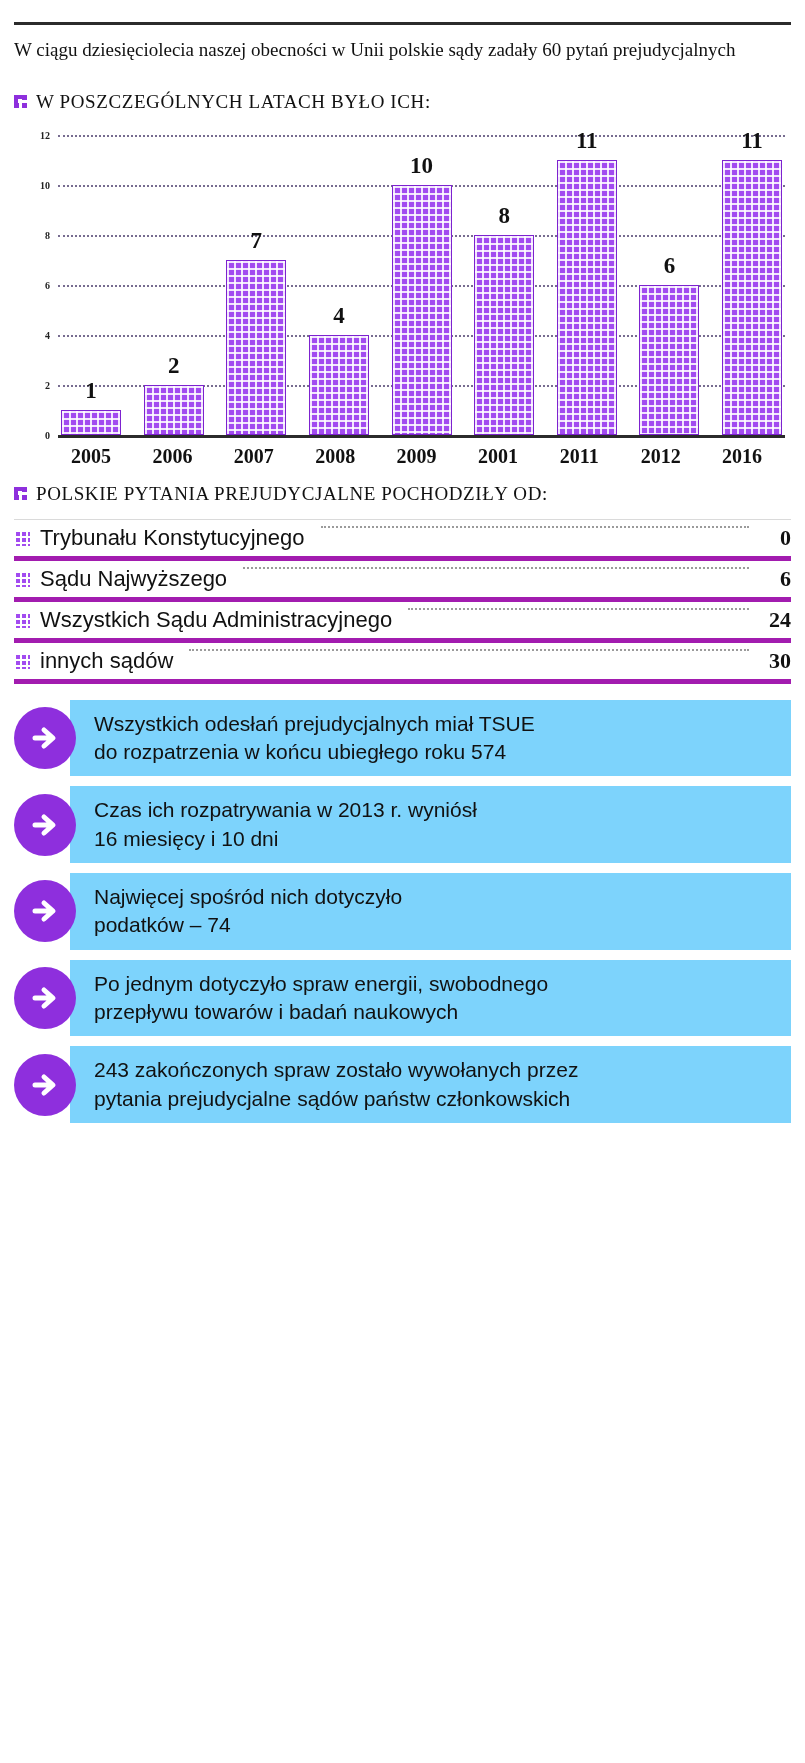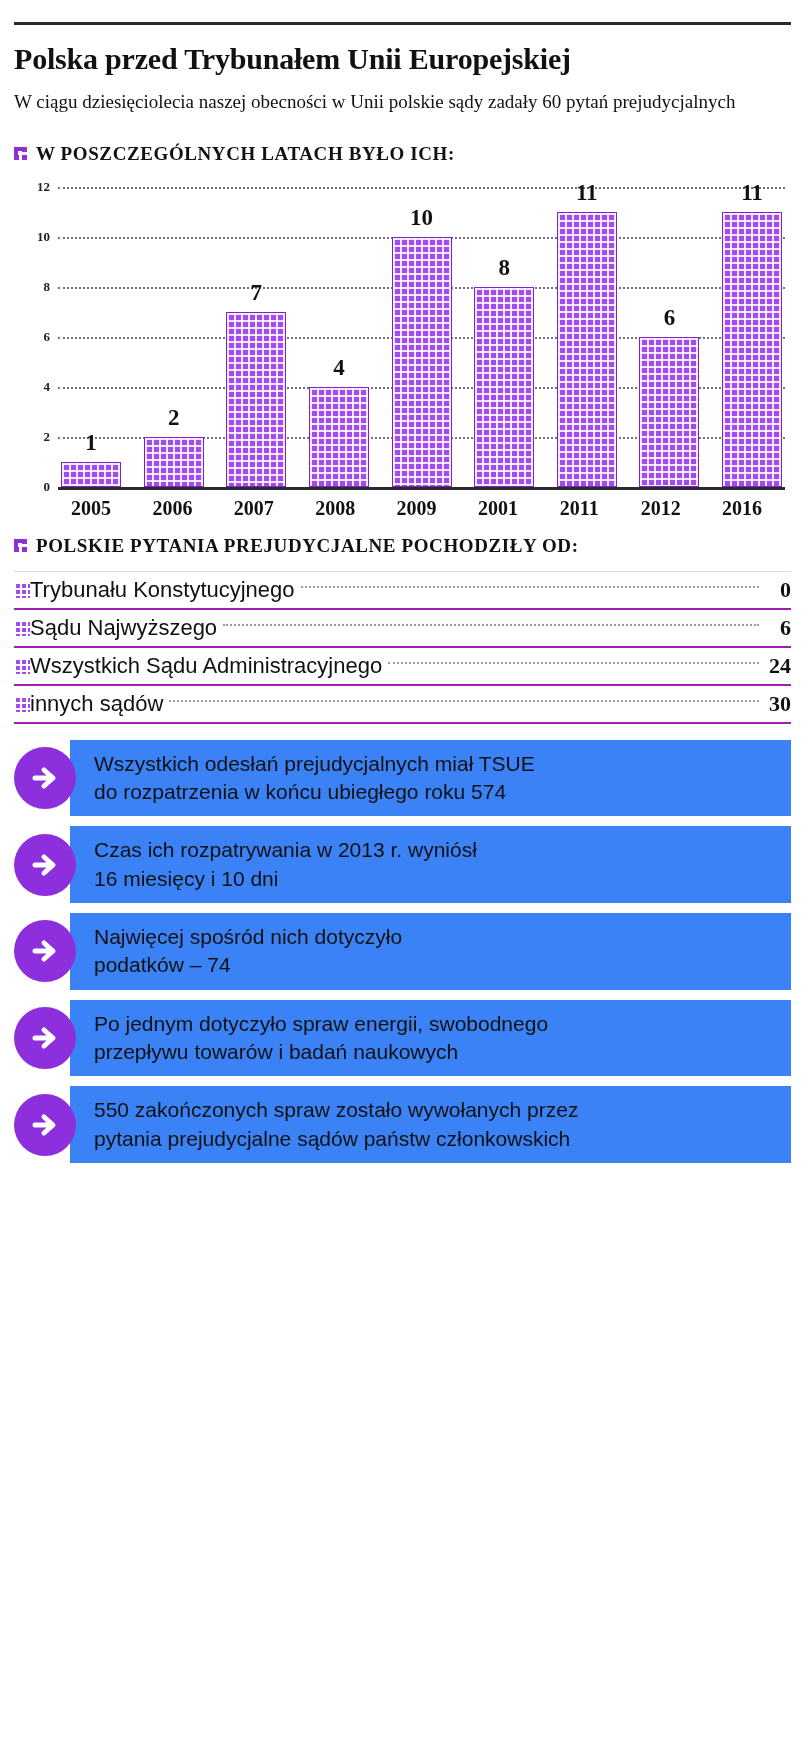--- a/index.html
+++ b/index.html
@@ -70,21 +70,21 @@
   .sq-icon::before { right: 0; top: 0; }
   .sq-icon::after { right: 0; bottom: 0; }
   .sq-icon .d4 {
     position: absolute;
     left: 0; bottom: 0;
     width: 5px; height: 5px;
     background: #8e2fdd;
   }
   .section-title {
     font-family: "Liberation Serif", serif;
-    font-weight: bold;
+    font-weight: normal;
     font-size: 19px;
     letter-spacing: 0.6px;
     text-transform: uppercase;
     color: #111;
   }
   
   .chart-wrap {
     position: relative;
     margin-top: 22px;
     height: 320px;
@@ -102,21 +102,21 @@
     border-top: 2px dotted #4a3b6b;
     opacity: 0.75;
   }
   .y-label {
     position: absolute;
     left: -40px;
     width: 32px;
     text-align: right;
     font-family: "Liberation Serif", serif;
     font-weight: bold;
-    font-size: 13px;
+    font-size: 10px;
     color: #222;
     transform: translateY(-50%);
   }
   .bars {
     position: absolute;
     left: 0; right: 0; bottom: 0;
     height: 100%;
     display: flex;
     align-items: flex-end;
     justify-content: space-between;
@@ -172,23 +172,24 @@
     font-weight: bold;
     font-size: 20px;
     color: #111;
   }
   
   .src-list {
     margin-top: 14px;
   }
   .src-row {
     display: flex;
-    align-items: center;
+    align-items: flex-start;
+    gap: 10px;
     padding: 5px 0;
-    border-bottom: 2px solid #a21caf;
+    border-bottom: 5px solid #a21caf;
   }
   .src-row:first-child { border-top: 1px solid #dadada; }
   .dot-icon {
     flex: 0 0 16px;
     width: 16px;
     height: 16px;
     background-color: #a24bf0;
     background-image:
       linear-gradient(to right, #ffffff 0 2px, transparent 2px 6px),
       linear-gradient(to bottom, #ffffff 0 2px, transparent 2px 6px);
@@ -234,41 +235,40 @@
     display: flex;
     align-items: center;
     justify-content: center;
     align-self: center;
     margin-right: -6px;
     z-index: 2;
   }
   .arrow-badge svg { display: block; }
   .fact-body {
     flex: 1 1 auto;
-    background: #3b82f6;
+    background: #7dd3fc;
     display: flex;
     align-items: center;
     padding: 10px 16px 10px 24px;
     box-sizing: border-box;
   }
   .fact-text {
     font-size: 21px;
     line-height: 1.35;
     color: #111;
     white-space: pre-line;
   }
 </style>
 </head>
 <body>
 
 <div class="page">
 
   <div class="top-rule"></div>
 
-  <h1 class="title">Polska przed Trybunałem Unii Europejskiej</h1>
   <p class="lede">W ciągu dziesięciolecia naszej obecności w Unii polskie sądy zadały 60 pytań prejudycjalnych</p>
 
   <div class="section-head">
     <span class="sq-icon">
         <span class="d4"></span>
       </span>
     <span class="section-title">W poszczególnych latach było ich:</span>
   </div>
 
   <div class="chart-wrap">
@@ -422,19 +422,19 @@
 przepływu towarów i badań naukowych</div>
         </div>
       </div>
       <div class="fact">
         <div class="arrow-badge">
           <svg width="34" height="34" viewBox="0 0 34 34">
             <path d="M7 17 h15 M16 9 l9 8 -9 8" fill="none" stroke="#ffffff" stroke-width="5" stroke-linecap="round" stroke-linejoin="round"></path>
           </svg>
         </div>
         <div class="fact-body">
-          <div class="fact-text">550 zakończonych spraw zostało wywołanych przez
+          <div class="fact-text">243 zakończonych spraw zostało wywołanych przez
 pytania prejudycjalne sądów państw członkowskich</div>
         </div>
       </div>
     </div>
 
 </div>
 
 </body></html>

